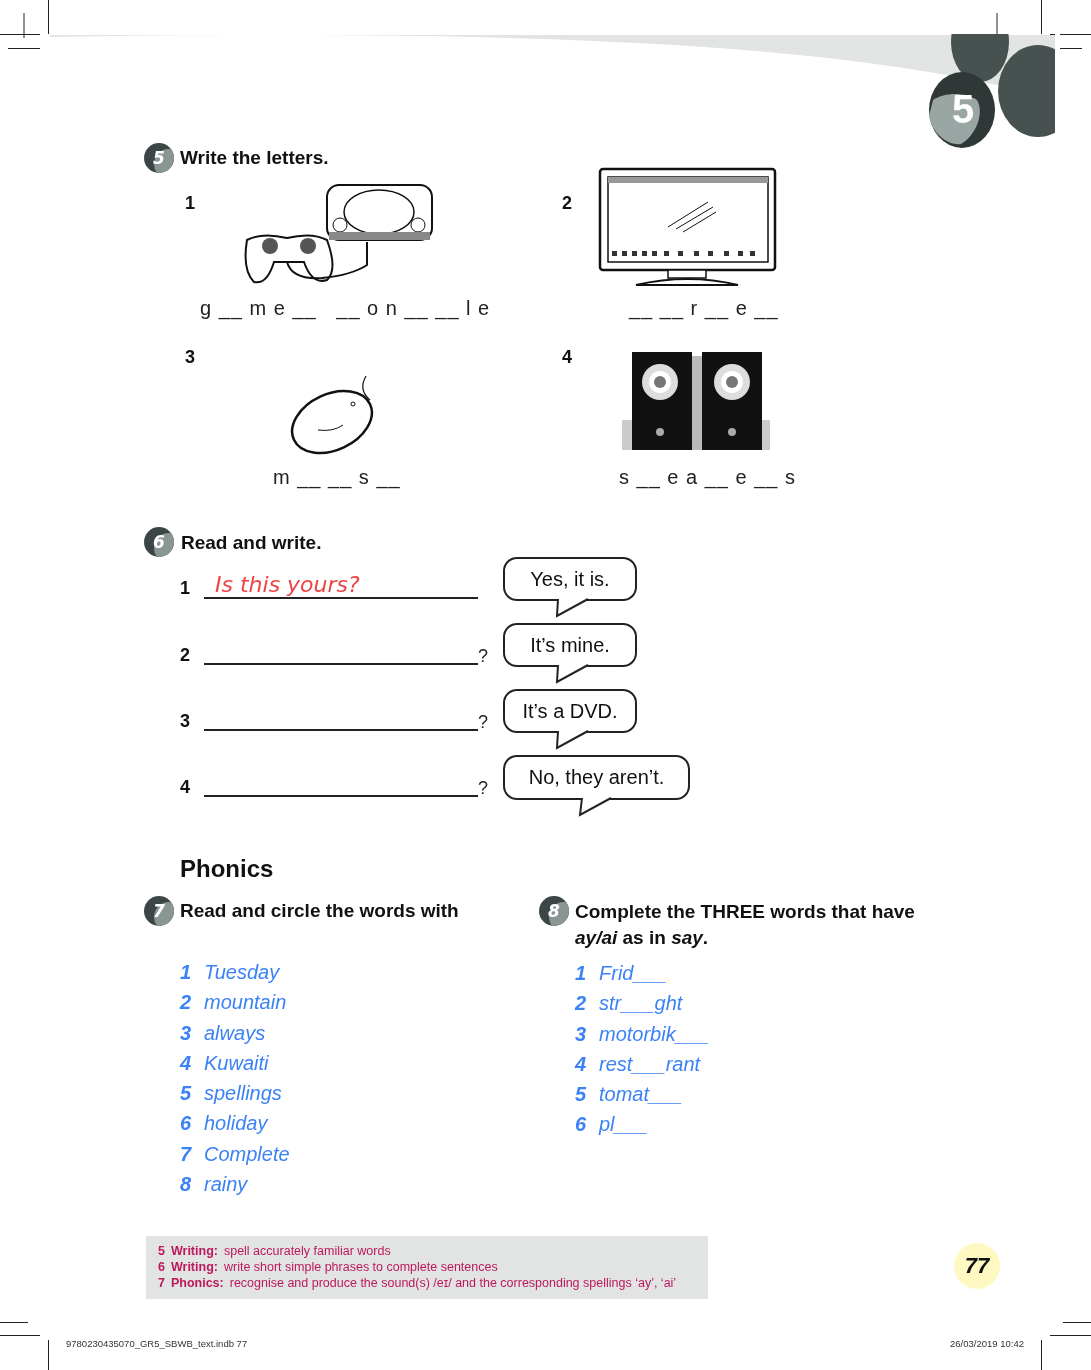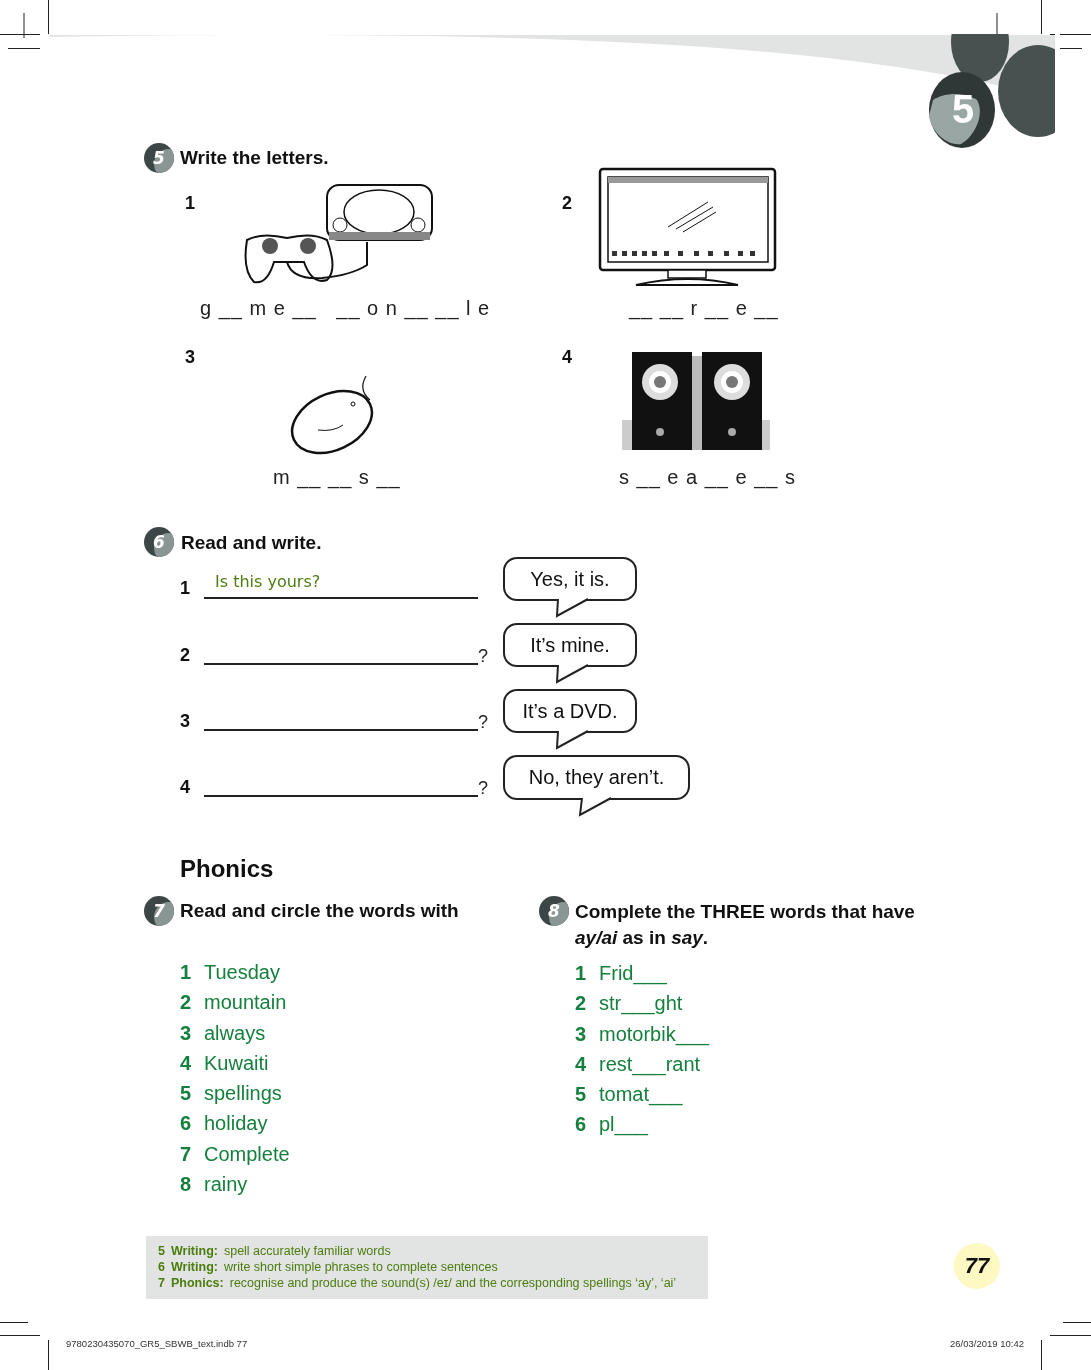--- a/index.html
+++ b/index.html
@@ -22,36 +22,36 @@
               font-size: 19px; color: #111; line-height: 26px; }
   .ex-title i { font-weight: bold; }
   .item-num { position: absolute; font-family: "Liberation Sans", sans-serif; font-weight: bold;
               font-size: 18px; color: #111; }
   .letters { position: absolute; font-family: "Liberation Sans", sans-serif; font-size: 20px;
              color: #222; letter-spacing: 1px; white-space: pre; }
   .pic { position: absolute; }
   
   .answer-line { position: absolute; height: 0; border-bottom: 2px solid #222; }
   .qmark { position: absolute; font-family: "Liberation Sans", sans-serif; font-size: 18px; color: #222; }
-  .example { position: absolute; font-family: "DejaVu Sans", sans-serif; 
-             font-size: 16px; color: #4d7c0f; }
+  .example { position: absolute; font-family: "DejaVu Sans", sans-serif; font-style: italic;
+             font-size: 22px; color: #ef4444; }
   .bubble { position: absolute; border: 2px solid #222; border-radius: 14px; background: #fff;
             text-align: center; font-family: "Liberation Sans", sans-serif; font-size: 20px;
             color: #111; box-sizing: border-box; }
   .bubble-tail { position: absolute; }
   
   .section-heading { position: absolute; font-family: "Liberation Sans", sans-serif; font-weight: bold;
                      font-size: 24px; color: #111; }
   .list { position: absolute; margin: 0; padding: 0; list-style: none; }
-  .list li { height: 30.3px; font-family: "Liberation Sans", sans-serif; font-size: 20px; color: #15803d;
-             white-space: nowrap; }
+  .list li { height: 30.3px; font-family: "Liberation Sans", sans-serif; font-size: 20px; color: #3b82f6;
+             white-space: nowrap; font-style: italic; }
   .list .n { display: inline-block; width: 24px; font-weight: bold; }
   
   .objectives { position: absolute; left: 146px; top: 1236px; width: 562px; height: 63px; background: #e1e4e3; }
-  .obj-row { position: absolute; left: 12px; font-family: "Liberation Sans", sans-serif; font-size: 12.5px; color: #4d7c0f; white-space: nowrap; }
+  .obj-row { position: absolute; left: 12px; font-family: "Liberation Sans", sans-serif; font-size: 12.5px; color: #be185d; white-space: nowrap; }
   .obj-row b { margin-right: 6px; }
   .obj-row .k { font-weight: bold; margin-right: 6px; }
   .page-num-circle { position: absolute; left: 954px; top: 1243px; width: 46px; height: 46px; border-radius: 50%; background: #fef9c3; }
   .page-num { position: absolute; left: 0; top: 0; width: 46px; line-height: 46px; text-align: center;
               font-family: "Liberation Sans", sans-serif; font-weight: bold; font-style: italic; font-size: 22px; color: #111; }
   .slug { position: absolute; font-family: "Liberation Sans", sans-serif; font-size: 9.5px; color: #333; white-space: nowrap; }
 </style>
 </head>
 <body>
 

